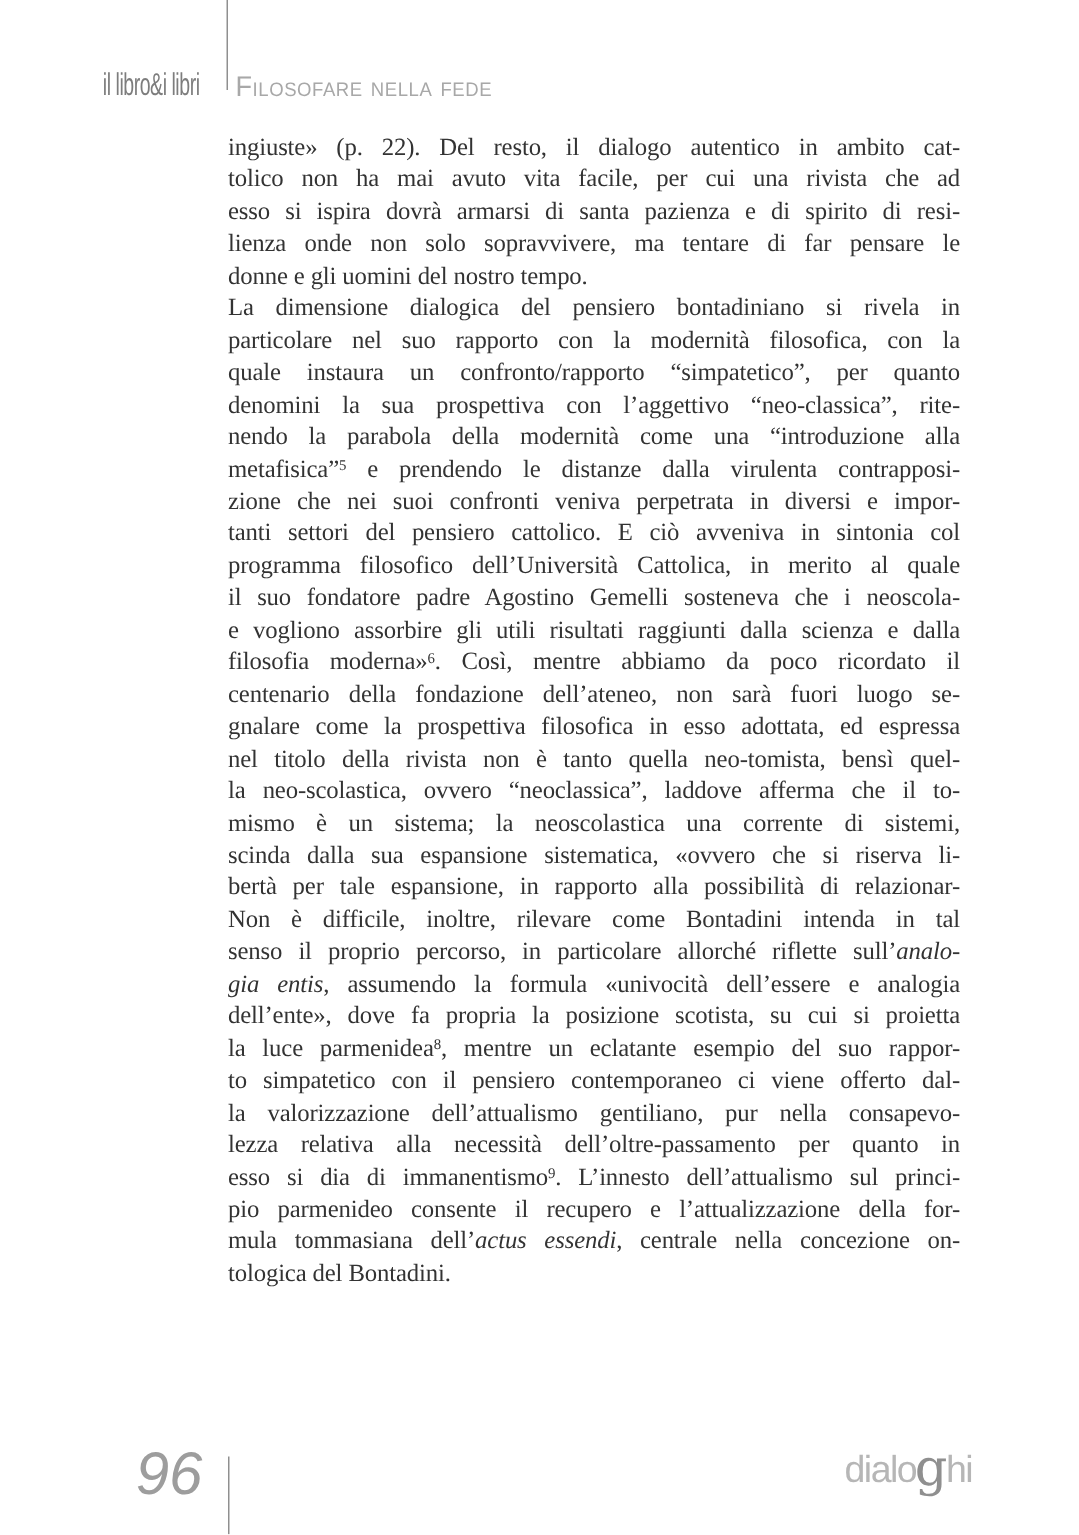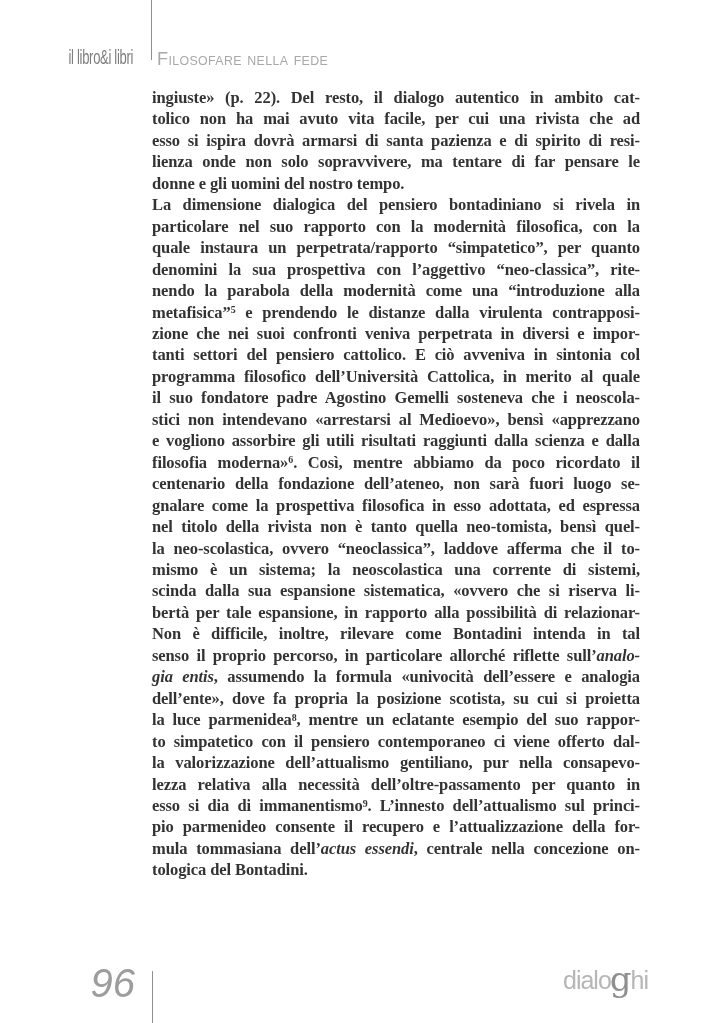--- a/index.html
+++ b/index.html
@@ -47,21 +47,20 @@
   }
 
   .body-text {
     position: absolute;
     left: 152px;
     top: 87px;
     width: 488px;
     color: var(--c-body_text, #333333);
     font-size: 16.5px;
     letter-spacing: -0.1px;
-    font-weight: bold;
   }
   .line {
     height: 21.46px;
     line-height: 21.46px;
     text-align: justify;
     text-align-last: justify;
     white-space: nowrap;
   }
   .line.para-end { text-align-last: left; }
   .line em { font-style: italic; }
@@ -117,29 +116,28 @@
   <div class="article-title">Filosofare nella fede</div>
 
   <div class="body-text">
       <div class="line">ingiuste» (p. 22). Del resto, il dialogo autentico in ambito cat-</div>
       <div class="line">tolico non ha mai avuto vita facile, per cui una rivista che ad</div>
       <div class="line">esso si ispira dovrà armarsi di santa pazienza e di spirito di resi-</div>
       <div class="line">lienza onde non solo sopravvivere, ma tentare di far pensare le</div>
       <div class="line para-end">donne e gli uomini del nostro tempo.</div>
       <div class="line">La dimensione dialogica del pensiero bontadiniano si rivela in</div>
       <div class="line">particolare nel suo rapporto con la modernità filosofica, con la</div>
-      <div class="line">quale instaura un perpetrata/rapporto “simpatetico”, per quanto</div>
+      <div class="line">quale instaura un confronto/rapporto “simpatetico”, per quanto</div>
       <div class="line">denomini la sua prospettiva con l’aggettivo “neo-classica”, rite-</div>
       <div class="line">nendo la parabola della modernità come una “introduzione alla</div>
       <div class="line">metafisica”<sup>5</sup> e prendendo le distanze dalla virulenta contrapposi-</div>
       <div class="line">zione che nei suoi confronti veniva perpetrata in diversi e impor-</div>
       <div class="line">tanti settori del pensiero cattolico. E ciò avveniva in sintonia col</div>
       <div class="line">programma filosofico dell’Università Cattolica, in merito al quale</div>
       <div class="line">il suo fondatore padre Agostino Gemelli sosteneva che i neoscola-</div>
-      <div class="line">stici non intendevano «arrestarsi al Medioevo», bensì «apprezzano</div>
       <div class="line">e vogliono assorbire gli utili risultati raggiunti dalla scienza e dalla</div>
       <div class="line">filosofia moderna»<sup>6</sup>. Così, mentre abbiamo da poco ricordato il</div>
       <div class="line">centenario della fondazione dell’ateneo, non sarà fuori luogo se-</div>
       <div class="line">gnalare come la prospettiva filosofica in esso adottata, ed espressa</div>
       <div class="line">nel titolo della rivista non è tanto quella neo-tomista, bensì quel-</div>
       <div class="line">la neo-scolastica, ovvero “neoclassica”, laddove afferma che il to-</div>
       <div class="line">mismo è un sistema; la neoscolastica una corrente di sistemi,</div>
       <div class="line">scinda dalla sua espansione sistematica, «ovvero che si riserva li-</div>
       <div class="line">bertà per tale espansione, in rapporto alla possibilità di relazionar-</div>
       <div class="line">Non è difficile, inoltre, rilevare come Bontadini intenda in tal</div>

